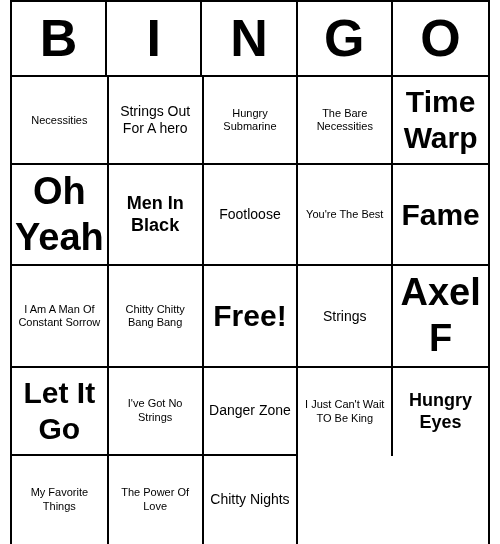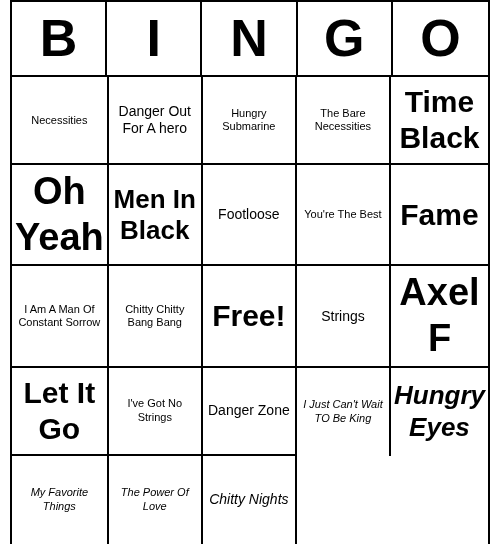--- a/index.html
+++ b/index.html
@@ -48,30 +48,29 @@
     }
     .bingo-cell:nth-child(5n) {
       border-right: none;
     }
     .bingo-cell:nth-child(n+21) {
       
     }
     
     .bingo-cell.last-row {
       border-bottom: none;
-      font-style: italic;
     }
     .cell-text-small {
       font-size: 11px;
     }
     .cell-text-medium {
       font-size: 14px;
     }
     .cell-text-large {
-      font-size: 26px;
+      font-size: 18px;
       font-weight: bold;
     }
     .cell-text-xlarge {
       font-size: 30px;
       font-weight: bold;
     }
     .cell-text-xxlarge {
       font-size: 38px;
       font-weight: bold;
     }
@@ -85,30 +84,30 @@
       <div class="bingo-letter">I</div>
       <div class="bingo-letter">N</div>
       <div class="bingo-letter">G</div>
       <div class="bingo-letter">O</div>
     </div>
   <div class="bingo-grid">
   <div class="bingo-cell">
         <span class="cell-text-small">Necessities</span>
       </div>
       <div class="bingo-cell">
-        <span class="cell-text-medium">Danger Out For A hero</span>
+        <span class="cell-text-medium">Strings Out For A hero</span>
       </div>
       <div class="bingo-cell">
         <span class="cell-text-small">Hungry Submarine</span>
       </div>
       <div class="bingo-cell">
         <span class="cell-text-small">The Bare Necessities</span>
       </div>
       <div class="bingo-cell">
-        <span class="cell-text-xlarge">Time Black</span>
+        <span class="cell-text-xlarge">Time Warp</span>
       </div>
       <div class="bingo-cell">
         <span class="cell-text-xxlarge">Oh Yeah</span>
       </div>
       <div class="bingo-cell">
         <span class="cell-text-large">Men In Black</span>
       </div>
       <div class="bingo-cell">
         <span class="cell-text-medium">Footloose</span>
       </div>

